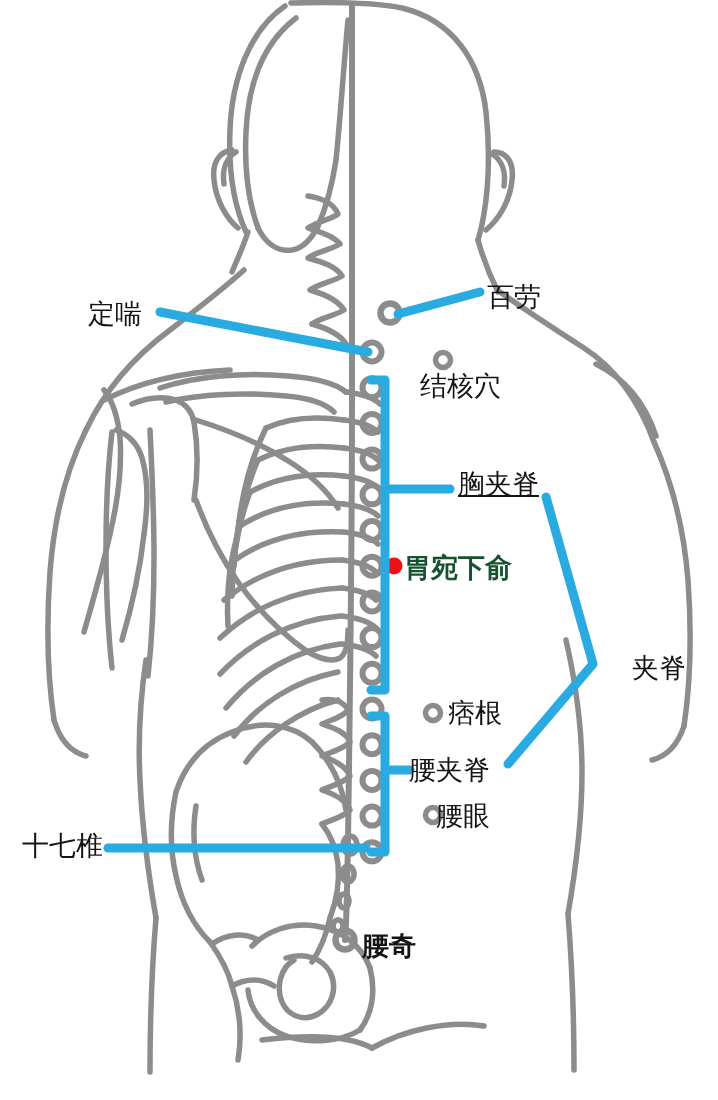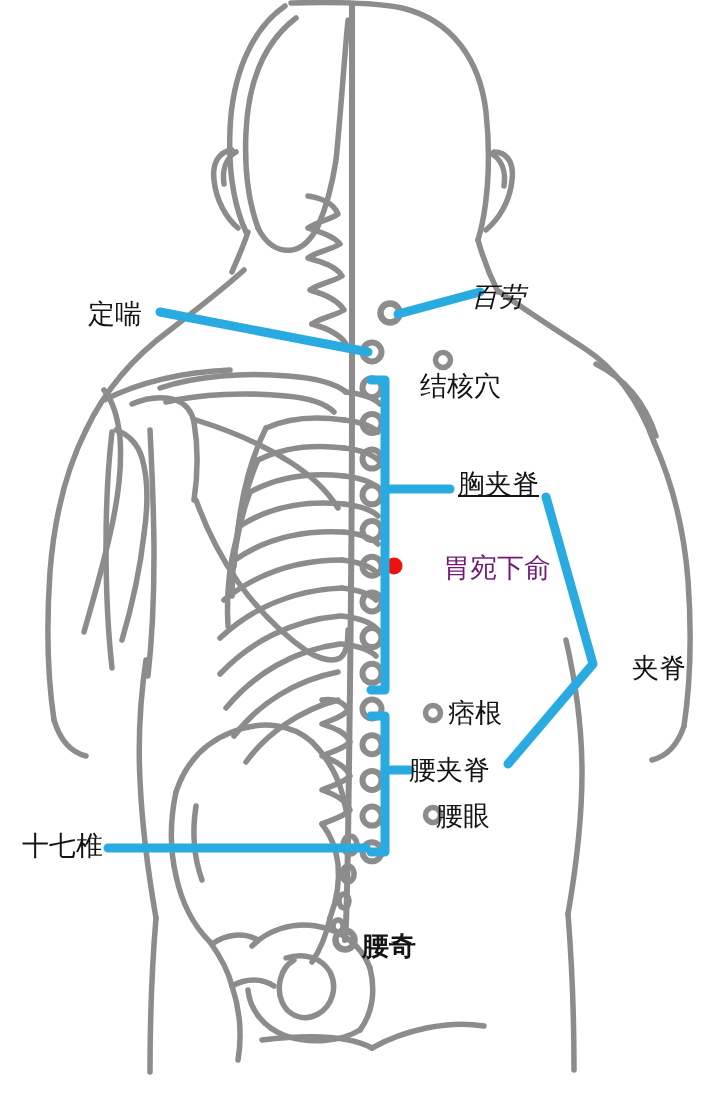--- a/index.html
+++ b/index.html
@@ -7,21 +7,21 @@
     width:718px;height:1100px;position:relative;overflow:hidden;
     font-family:"DejaVu Sans","Liberation Sans",sans-serif;
   }
   #stage{position:absolute;inset:0;width:718px;height:985px;}
   #art{position:absolute;left:0;top:0;width:718px;height:1100px;}
   .lbl{
     position:absolute;white-space:nowrap;color:#141414;
     font-size:27px;line-height:1;letter-spacing:0px;
     font-family:"DejaVu Sans","Liberation Sans",sans-serif;
   }
-  .lbl.red{color:#701a75;font-weight:400;margin-left:39px;}
+  .lbl.red{color:#14532d;font-weight:700;}
 </style>
 </head>
 <body>
 
 <div id="stage">
 
   <svg id="art" viewBox="0 0 718 1100" xmlns="http://www.w3.org/2000/svg">
     <defs>
       <g id="ringpt">
         <circle r="9" fill="none" stroke="#8c8c8c" stroke-width="6"></circle>
@@ -179,21 +179,21 @@
         <line x1="385" y1="489" x2="450" y2="489" stroke="#29ABE2" stroke-width="9" stroke-linecap="round"></line>
         <path d="M 371 380 L 385 380 L 385 690 L 371 690" stroke="#29ABE2" stroke-width="9" fill="none" stroke-linecap="round" stroke-linejoin="round"></path>
         <line x1="385" y1="770" x2="410" y2="770" stroke="#29ABE2" stroke-width="9" stroke-linecap="round"></line>
         <path d="M 371 716 L 385 716 L 385 852 L 371 852" stroke="#29ABE2" stroke-width="9" fill="none" stroke-linecap="round" stroke-linejoin="round"></path>
         <path d="M 546 497 L 593 664 L 508 764" stroke="#29ABE2" stroke-width="9" fill="none" stroke-linecap="round" stroke-linejoin="round"></path>
       </g>
   </svg>
 
   <div id="labels-layer">
       <div class="lbl" style="left: 88px; top: 300px;">定喘</div>
-      <div class="lbl" style="left: 471px; top: 283px; font-style: italic;">百劳</div>
+      <div class="lbl" style="left: 487px; top: 283px;">百劳</div>
       <div class="lbl" style="left: 420px; top: 372px; text-align: center;">结核穴</div>
       <div class="lbl" style="left: 458px; top: 470px; text-decoration: underline;">胸夹脊</div>
       <div class="lbl red" style="left: 404px; top: 554px;">胃宛下俞</div>
       <div class="lbl" style="left: 608px; top: 654px; margin-left: 24px;">夹脊</div>
       <div class="lbl" style="left: 448px; top: 699px;">痞根</div>
       <div class="lbl" style="left: 409px; top: 756px;">腰夹脊</div>
       <div class="lbl" style="left: 436px; top: 802px;">腰眼</div>
       <div class="lbl" style="left: 22px; top: 832px;">十七椎</div>
       <div class="lbl" style="left: 362px; top: 932px; font-weight: bold;">腰奇</div>
     </div>

